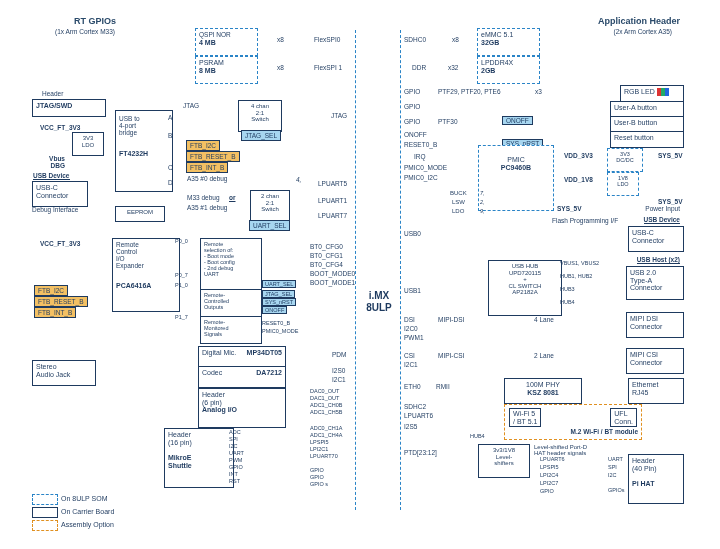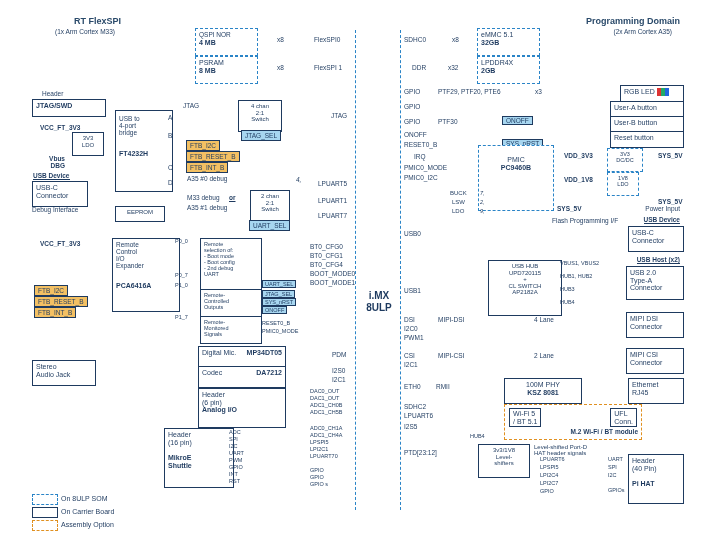--- a/index.html
+++ b/index.html
@@ -18,23 +18,23 @@
   .legend-row{position:absolute;font-size:7px}
   
   .col-line{position:absolute;border-left:1.5px dashed #2a84c7;height:480px;top:30px}
   .rgb-bar{display:inline-block;width:4px;height:8px;vertical-align:middle}
 </style>
 </head>
 <body>
 
 <div class="canvas">
 
-  <div class="hdr" style="left:74px;top:16px">RT FlexSPI</div>
+  <div class="hdr" style="left:74px;top:16px">RT GPIOs</div>
   <div class="lbl sub" style="left:55px;top:28px">(1x Arm Cortex M33)</div>
-  <div class="hdr" style="right:40px;top:16px;text-align:right">Programming Domain</div>
+  <div class="hdr" style="right:40px;top:16px;text-align:right">Application Header</div>
   <div class="lbl sub" style="right:48px;top:28px">(2x Arm Cortex A35)</div>
 
   <div class="col-line" style="left:355px"></div>
   <div class="col-line" style="left:400px"></div>
   <div class="center-chip" style="left:359px;top:290px;width:40px">i.MX<br>8ULP</div>
 
   <div class="box blue-dashed" style="left:195px;top:28px;width:55px;height:22px">
     <span class="lbl" style="position:static">QSPI NOR</span><br>
     <span class="strong">4 MB</span>
   </div>

